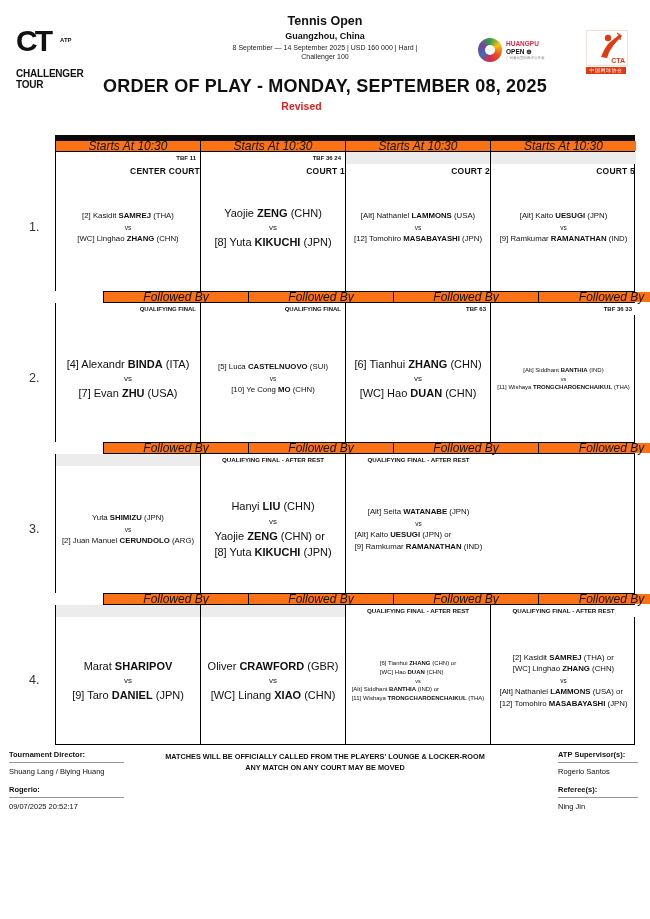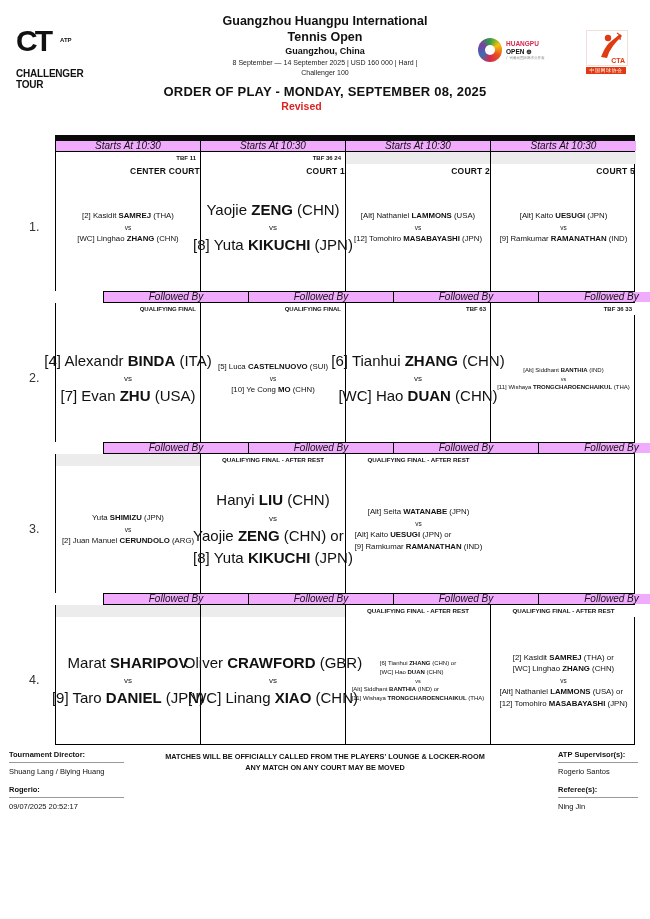--- a/index.html
+++ b/index.html
@@ -5,21 +5,21 @@
   html,body{margin:0;padding:0;}
   body{
     width:650px;height:919px;background:#ffffff;position:relative;
     font-family:"Liberation Sans",sans-serif;color:#111;overflow:hidden;
   }
   
   .hdr{position:absolute;top:14px;left:0;width:650px;text-align:center;}
   .hdr .t1{font-size:12.5px;font-weight:bold;line-height:1.25;}
   .hdr .loc{font-size:9px;font-weight:bold;margin-top:1px;}
   .hdr .det{font-size:7px;color:#222;margin-top:2px;line-height:1.4;}
-  .oop{position:absolute;top:84px;left:0;width:650px;text-align:center;font-size:13px;font-weight:bold;letter-spacing:.2px;}
+  .oop{position:absolute;top:76px;left:0;width:650px;text-align:center;font-size:18px;font-weight:bold;letter-spacing:.2px;}
   .revised{position:absolute;top:100px;left:0;width:603px;text-align:center;font-size:10.5px;font-weight:bold;}
   
   .ct-logo{position:absolute;top:28px;left:16px;width:70px;}
   .ct-mono{font-weight:bold;font-size:30px;line-height:26px;letter-spacing:-3px;color:#111;font-family:"Liberation Sans",sans-serif;position:relative;}
   .ct-mono .atp{position:absolute;top:-1px;left:44px;font-size:6px;letter-spacing:0;font-weight:bold;}
   .ct-words{font-size:10px;font-weight:bold;line-height:1.05;letter-spacing:-.2px;color:#111;margin-top:15px;}
   
   .hp-logo{position:absolute;top:38px;left:478px;display:flex;align-items:center;gap:4px;}
   .hp-circle{width:24px;height:24px;border-radius:50%;background:conic-gradient(#2e9e49,#f4c20d,#e8541e,#d6294b,#3d6cb3,#7a3fa0,#2e9e49);position:relative;}
   .hp-circle::after{content:"";position:absolute;left:7px;top:7px;width:10px;height:10px;border-radius:50%;background:#fff;}
@@ -32,32 +32,32 @@
   .cta-box svg{position:absolute;left:0;top:0;}
   .cta-txt{position:absolute;right:2px;bottom:1px;font-size:7px;font-weight:bold;color:#e03a12;}
   .cta-sub{margin-top:1px;width:40px;height:7px;background:#e03a12;color:#fff;font-size:5px;line-height:7px;text-align:center;letter-spacing:.5px;}
   
   .courts-hdr{position:absolute;top:121px;left:55px;width:580px;display:grid;grid-template-columns:repeat(4,145px);}
   .courts-hdr span{font-size:8.5px;font-weight:bold;text-align:right;letter-spacing:.2px;margin-top:45px;}
   .op-table{position:absolute;top:135px;left:55px;width:580px;border-bottom:1px solid #000;}
   .blackbar{height:6px;background:#0a0a0a;}
   .strip-row{display:grid;grid-template-columns:repeat(4,145px);border-left:1px solid #000;border-right:1px solid #000;border-bottom:1px solid #000;box-sizing:border-box;}
   .strip-row.fb{border-top:1px solid #000;margin-left:48px;}
-  .strip-cell{height:10px;background:#f0abfc;font-size:10px;font-style:italic;text-align:center;line-height:10px;border-right:1px solid #000;color:#111;}
+  .strip-cell{height:10px;background:#f97316;font-size:12px;font-style:italic;text-align:center;line-height:10px;border-right:1px solid #000;color:#111;}
   .strip-cell:last-child{border-right:none;}
   .match-row{display:grid;grid-template-columns:repeat(4,145px);border-left:1px solid #000;border-right:1px solid #000;box-sizing:border-box;position:relative;}
   .cell{border-right:1px solid #000;display:flex;flex-direction:column;box-sizing:border-box;}
   .cell:last-child{border-right:none;}
   .tag{height:12px;font-size:6px;font-weight:bold;line-height:12px;background:#fff;padding:0 4px;white-space:nowrap;overflow:hidden;}
   .tag.right{text-align:right;}
   .tag.center{text-align:center;font-size:6.2px;}
   .tag.empty{background:#ececec;}
   .match{height:127px;display:flex;flex-direction:column;justify-content:center;align-items:center;text-align:left;padding:0 2px;box-sizing:border-box;}
   .pline{white-space:nowrap;}
-  .size-lg .pline{font-size:15px;line-height:1.5;}
+  .size-lg .pline{font-size:11px;line-height:1.5;}
   .size-md .pline{font-size:7.8px;line-height:1.5;}
   .size-sm .pline{font-size:6px;line-height:1.5;}
   .vs{color:#222;}
   .size-lg .vs{font-size:8px;margin:2px 0;}
   .size-md .vs{font-size:6.5px;margin:2px 0;}
   .size-sm .vs{font-size:5.5px;margin:1px 0;}
   .row-num{position:absolute;left:-27px;top:50%;margin-top:-2px;font-size:12.5px;color:#333;}
   
   .footer{position:absolute;top:750px;left:0;width:650px;font-size:7.5px;}
   .f-left{position:absolute;left:9px;top:0;width:140px;}
@@ -74,21 +74,20 @@
   <div class="ct-mono">
     <span>CT</span><span class="atp">ATP</span>
   </div>
   <div class="ct-words">
     <div>CHALLENGER</div>
     <div>TOUR</div>
   </div>
 </div>
 
 <div class="hdr">
-  <div class="t1">Guangzhou Huangpu International</div>
   <div class="t1">Tennis Open</div>
   <div class="loc">Guangzhou, China</div>
   <div class="det">
     <div>8 September — 14 September 2025 | USD 160 000 | Hard |</div>
     <div>Challenger 100</div>
   </div>
 </div>
 
 <div class="hp-logo">
   <div class="hp-circle"></div>

